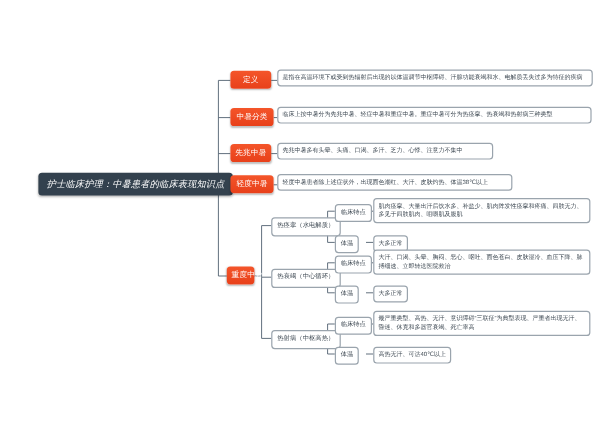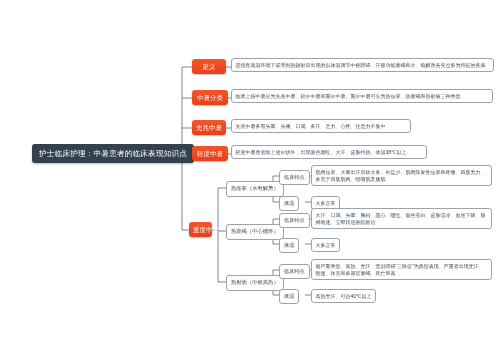--- a/index.html
+++ b/index.html
@@ -113,21 +113,21 @@
 
       <path d="M305,176 H311"></path>
       <path d="M305,202 H311"></path>
       <path d="M305,219 H311"></path>
       <path d="M305,244 H311"></path>
       <path d="M305,270 H311"></path>
       <path d="M305,295 H311"></path>
     </g>
   </svg>
 
-  <div class="node root" style="left:32px;top:144px;">护士临床护理：中暑患者的临床表现知识点</div>
+  <div class="node root" style="left:32px;top:144px;font-style:italic;">护士临床护理：中暑患者的临床表现知识点</div>
 
   <div class="node cat" style="left:192px;top:59px;width:34px;">定义</div>
   <div class="node box detail" style="left:231px;top:58px;width:263px;">是指在高温环境下或受到热辐射后出现的以体温调节中枢障碍、汗腺功能衰竭和水、电解质丢失过多为特征的疾病</div>
 
   <div class="node cat" style="left:192px;top:90px;width:36px;">中暑分类</div>
   <div class="node box detail" style="left:231px;top:89px;width:262px;">临床上按中暑分为先兆中暑、轻症中暑和重症中暑。重症中暑可分为热痉挛、热衰竭和热射病三种类型</div>
 
   <div class="node cat" style="left:192px;top:120px;width:34px;">先兆中暑</div>
   <div class="node box detail" style="left:231px;top:119px;width:180px;">先兆中暑多有头晕、头痛、口渴、多汗、乏力、心悸、注意力不集中</div>
 

